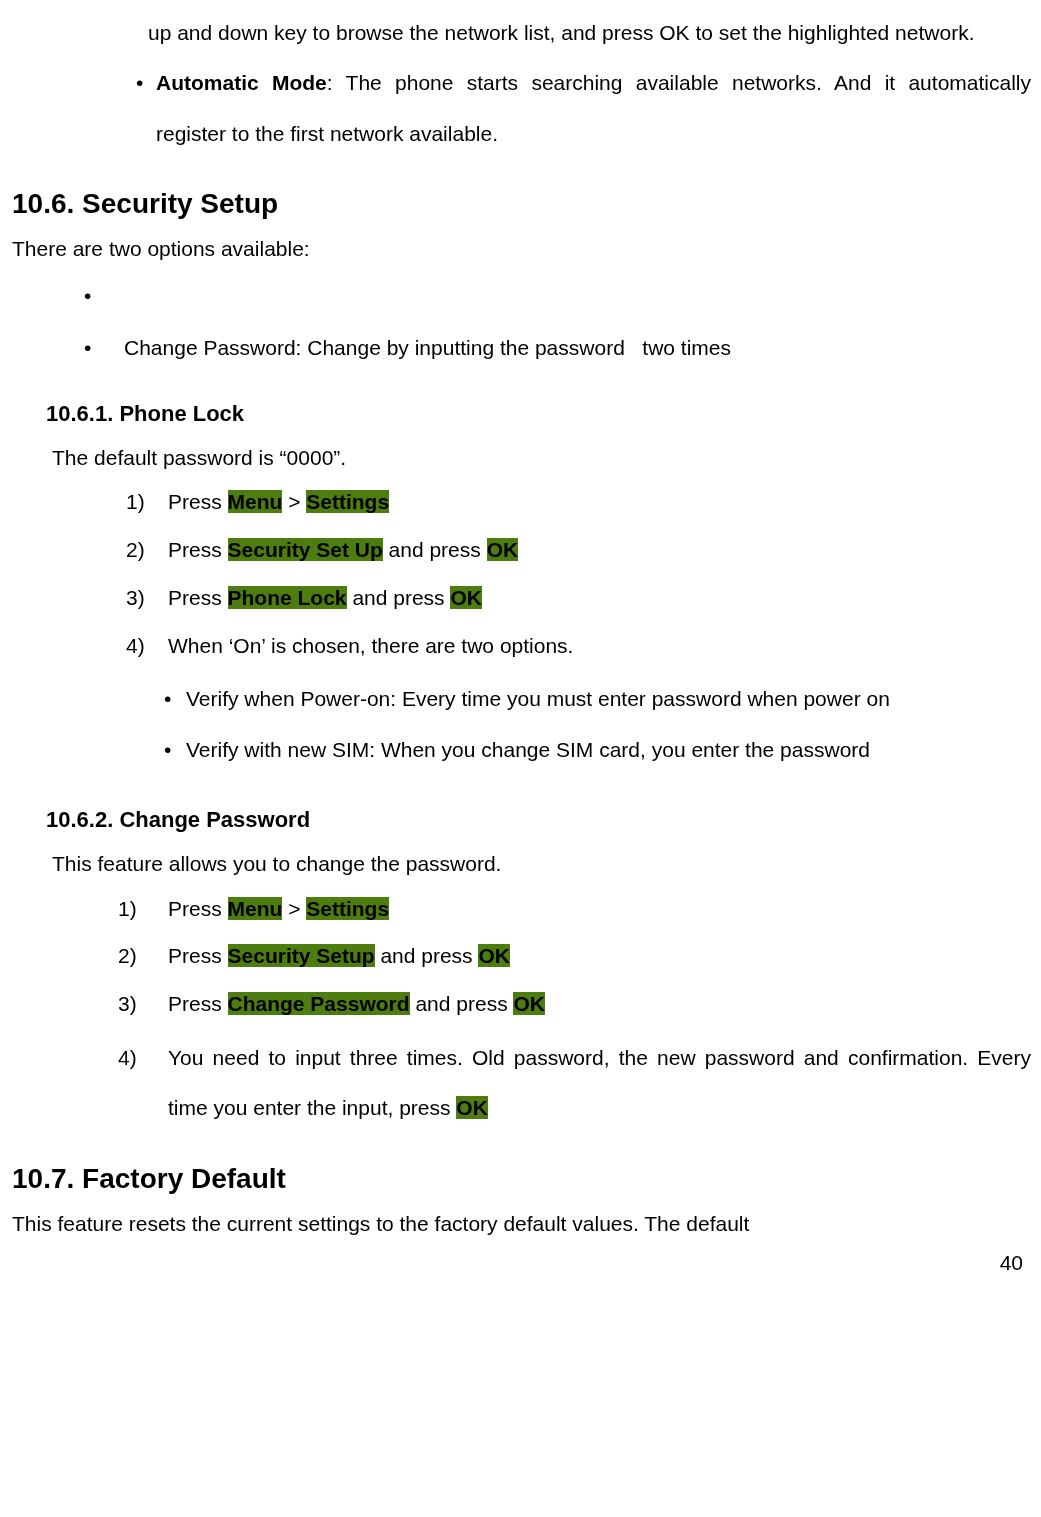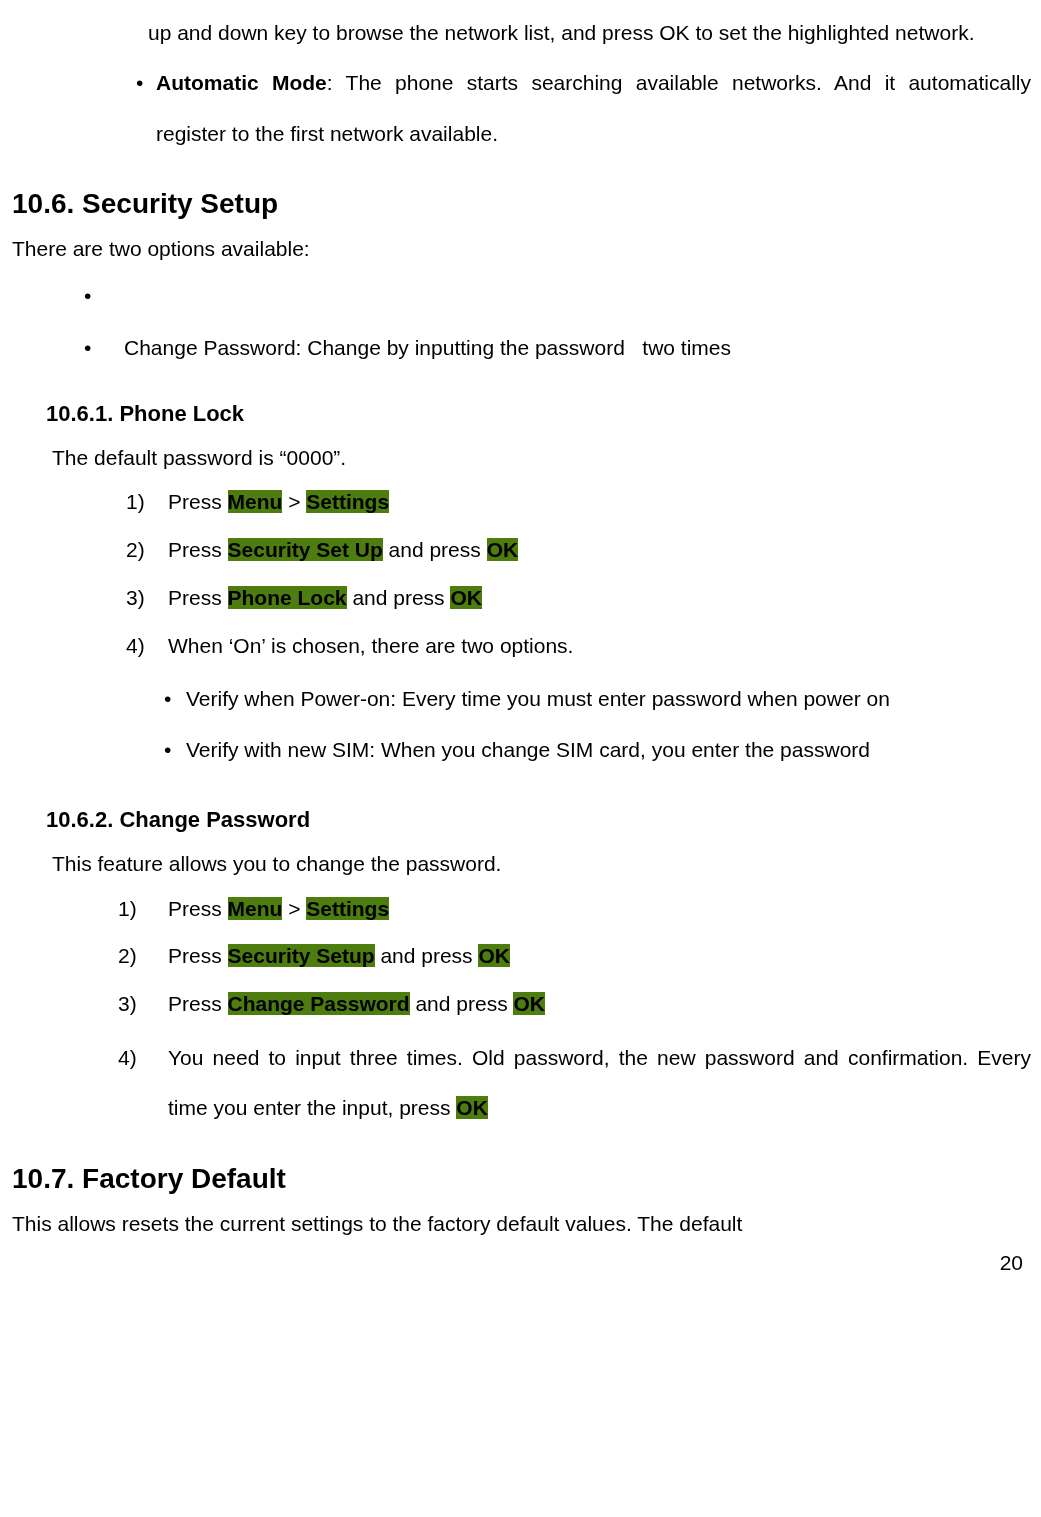--- a/index.html
+++ b/index.html
@@ -211,17 +211,17 @@
     </div>
     <div class="num-item justified line24">
       <span class="num-mark2">4)</span>
       <span class="num-body">
         <span>You need to input three times. Old password, the new password and confirmation. Every time you enter the input, press </span><span class="hl">OK</span>
       </span>
     </div>
   </div>
 
   <h2>10.7. Factory Default</h2>
-  <div class="plain-para">This allows resets the current settings to the factory default values. The default</div>
-
-  <div class="page-number">20</div>
+  <div class="plain-para">This feature resets the current settings to the factory default values. The default</div>
+
+  <div class="page-number">40</div>
 
 </div>
 
 </body></html>

